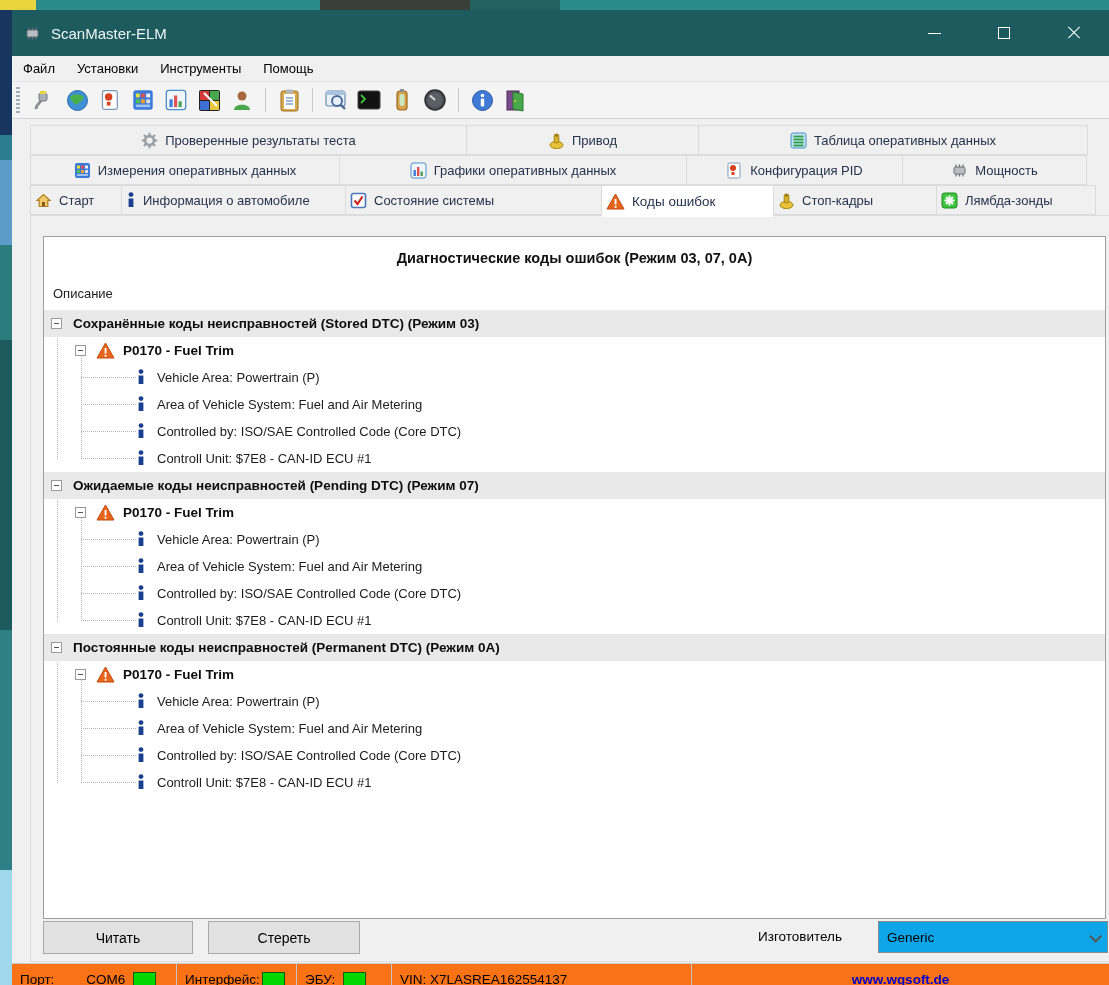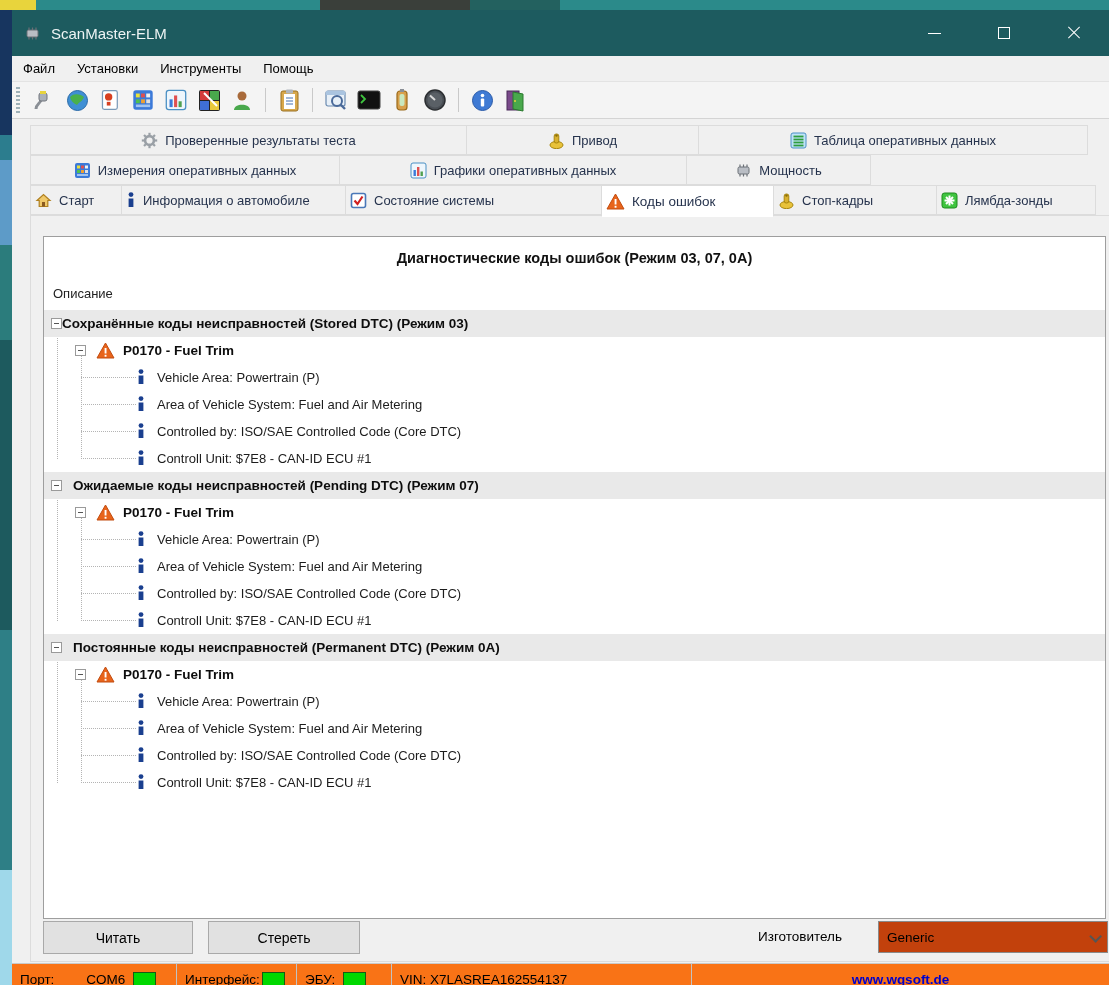--- a/index.html
+++ b/index.html
@@ -57,21 +57,21 @@
   .expand::after { content:""; position:absolute; left:2px; top:4px; width:5px; height:1px; background:#555; }
   .vguide { position:absolute; border-left:1px dotted #b4b4b4; width:0; }
   .hguide { position:absolute; border-top:1px dotted #b4b4b4; height:0; }
 
   .warn-tri { width:19px; height:17px; flex:0 0 auto; }
   .info-i { width:10px; height:17px; flex:0 0 auto; }
 
   
   .btn { position:absolute; top:705px; height:33px; background:#e1e1e1; border:1px solid #a9a9a9; font-size:14px; color:#000; display:flex; align-items:center; justify-content:center; font-family:"Liberation Sans",sans-serif; }
   .mfr-label { position:absolute; top:713px; left:727px; font-size:13.5px; color:#000; }
-  .dropdown { position:absolute; top:705px; left:847px; width:230px; height:32px; background:#c2410c; border:1px solid #8a8a8a; display:flex; align-items:center; font-size:13.5px; color:#000; padding-left:8px; }
+  .dropdown { position:absolute; top:705px; left:847px; width:230px; height:32px; background:#0ea5e9; border:1px solid #8a8a8a; display:flex; align-items:center; font-size:13.5px; color:#000; padding-left:8px; }
   .dd-arrow { position:absolute; right:9px; top:12px; width:9px; height:9px; border-right:2px solid #555; border-bottom:2px solid #555; transform:rotate(45deg) translateY(-3px); }
 
   
   .statusbar { position:absolute; left:0; top:953px; width:1097px; height:22px; background:#f97316; border-top:1px solid #c9c9c9; display:flex; font-size:13.5px; color:#000; }
   .sseg { display:flex; align-items:center; border-right:1px solid #c2c2c2; padding:0 8px; position:relative; height:30px; }
   .led { width:23px; height:14px; background:#00d800; border:1px solid #145c14; margin-left:8px; flex:0 0 auto; }
   .slink { color:#0000cc; font-weight:bold; }
 </style>
 </head>
 <body>
@@ -331,20 +331,26 @@
             <use href="#g-grid"></use>
           </svg>
         <span>Измерения оперативных данных</span>
       </div>
       <div class="tab" style="width:348px">
         <svg class="ticon" viewBox="0 0 17 17">
             <use href="#g-graph"></use>
           </svg>
         <span>Графики оперативных данных</span>
       </div>
+      <div class="tab" style="width:217px">
+        <svg class="ticon" viewBox="0 0 17 17">
+            <use href="#g-pidfile"></use>
+          </svg>
+        <span>Конфигурация PID</span>
+      </div>
       <div class="tab" style="width:185px">
         <svg class="ticon" viewBox="0 0 17 17">
             <use href="#g-chip"></use>
           </svg>
         <span>Мощность</span>
       </div>
     </div>
 
     <div class="tabrow" style="top:175px">
       <div class="tab left" style="width:92px">
@@ -392,21 +398,21 @@
 
         <div class="sec" style="top:73px">
           <div class="vguide" style="left:13px; top:19px; height:130px"></div>
           <div class="vguide" style="left:37px; top:46px; height:103px"></div>
           <div class="hguide" style="left:37px; top:67px; width:55px"></div>
           <div class="hguide" style="left:37px; top:94px; width:55px"></div>
           <div class="hguide" style="left:37px; top:121px; width:55px"></div>
           <div class="hguide" style="left:37px; top:148px; width:55px"></div>
           <div class="row sec-header" style="top:0">
             <div class="expand" style="margin-left:7px"></div>
-            <span class="lbl" style="">Сохранённые коды неисправностей (Stored DTC) (Режим 03)</span>
+            <span class="lbl" style="margin-left:11px">Сохранённые коды неисправностей (Stored DTC) (Режим 03)</span>
           </div>
           <div class="row dtc-row" style="top:27px">
             <div class="expand" style="margin-left:31px"></div>
             <svg class="warn-tri" style="margin-left:10px" viewBox="0 0 19 17">
                 <use href="#g-warn"></use>
               </svg>
             <span class="lbl" style="margin-left:8px">P0170 - Fuel Trim</span>
           </div>
           <div class="row det-row" style="top:54px">
             <svg class="info-i" style="margin-left:92px" viewBox="0 0 10 17">

